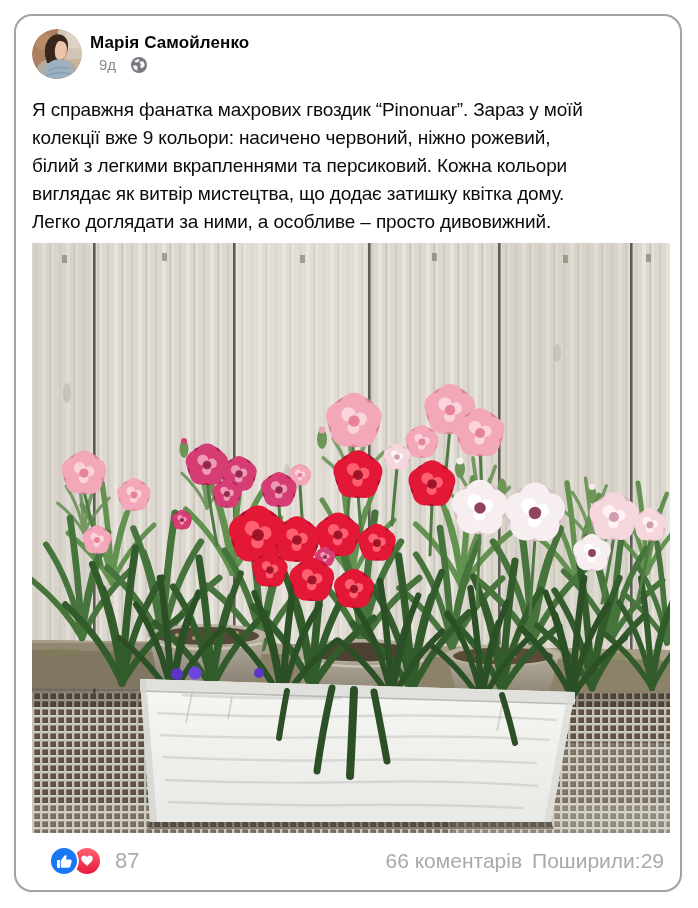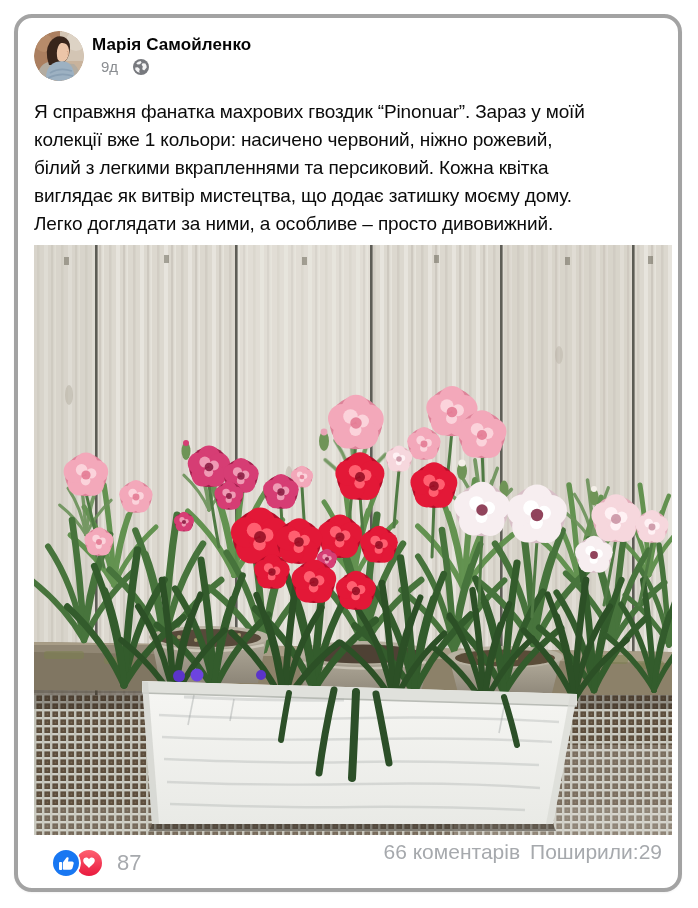--- a/index.html
+++ b/index.html
@@ -1,37 +1,37 @@
 <!DOCTYPE html>
 <html lang="uk"><head>
 <meta charset="utf-8">
 <style>
   html,body{margin:0;padding:0;background:#ffffff;}
   body{width:698px;height:908px;position:relative;font-family:"Liberation Sans",sans-serif;-webkit-font-smoothing:antialiased;}
   .card{
     position:absolute;left:14px;top:14px;width:668px;height:878px;
-    background:#fff;border:4px solid #a3a3a3;border-radius:18px;
+    background:#fff;border:2px solid #a3a3a3;border-radius:18px;
     box-shadow:0 1px 2px rgba(0,0,0,.05);
     box-sizing:border-box;padding:13px 16px 0 16px;overflow:hidden;
   }
   
   .header{display:flex;align-items:flex-start;gap:8px;height:54px;}
   .avatar{width:50px;height:50px;border-radius:50%;overflow:hidden;flex:0 0 50px;}
   .h-text{padding-top:3px;padding-left:0px;}
   .author{font-size:17px;font-weight:700;color:#050505;line-height:21px;letter-spacing:.1px;}
   .subline{display:flex;align-items:center;gap:15px;margin-top:3px;padding-left:9px;text-align:center;}
   .time{font-size:15px;color:#8a8d91;}
   .globe{width:16px;height:16px;display:block;}
   
   .body-text{margin-top:13px;color:#0b0b0b;font-size:19px;line-height:28px;letter-spacing:-.15px;}
   .body-text div{white-space:nowrap;}
   
   .photo{margin-top:7px;width:638px;height:590px;display:block;}
   
-  .footer{height:46px;display:flex;margin-top:5px;}
+  .footer{height:46px;display:flex;align-items:center;margin-top:5px;}
   .reactions{display:flex;align-items:center;margin-left:17px;}
   .r-ic{width:30px;height:30px;border-radius:50%;box-sizing:border-box;}
   .r-like{position:relative;z-index:2;}
   .r-love{margin-left:-7px;position:relative;z-index:1;}
   .r-count{margin-left:13px;font-size:22px;color:#a6a9ad;}
   .f-right{margin-left:auto;display:flex;gap:10px;font-size:21px;color:#a6a9ad;}
   
   .f-sp{--d:#dd8399;--m:#f3a8ba;--l:#fbd3db;--c:#e2768f}
   .f-pp{--d:#e3aebb;--m:#f6d7dd;--l:#fff1f4;--c:#c88fa0}
   .f-mg{--d:#a21f4c;--m:#d63d74;--l:#ef9ab4;--c:#84163c}
@@ -79,23 +79,23 @@
           <path d="M3.2,4.2 Q5,2.2 7.6,2 L8.6,3.4 L7,5.2 L4.6,5.4 Z" fill="#fff" opacity=".92"></path>
           <path d="M9.6,4.2 L12.4,4.6 Q13.8,6.4 13.7,8.6 L11.2,11.6 L9.2,10.2 L9.8,7.4 L8.6,5.8 Z" fill="#fff" opacity=".92"></path>
           <path d="M2.3,8.6 L4.8,8.2 L6.8,10 L6.2,12.6 L7,13.8 Q4,13.4 2.3,10.8 Z" fill="#fff" opacity=".92"></path>
         </svg>
       </div>
     </div>
   </div>
 
   <div class="body-text">
     <div>Я справжня фанатка махрових гвоздик “Pinonuar”. Зараз у моїй</div>
-    <div>колекції вже 1 кольори: насичено червоний, ніжно рожевий,</div>
-    <div>білий з легкими вкрапленнями та персиковий. Кожна квітка</div>
-    <div>виглядає як витвір мистецтва, що додає затишку моєму дому.</div>
+    <div>колекції вже 9 кольори: насичено червоний, ніжно рожевий,</div>
+    <div>білий з легкими вкрапленнями та персиковий. Кожна кольори</div>
+    <div>виглядає як витвір мистецтва, що додає затишку квітка дому.</div>
     <div>Легко доглядати за ними, а особливе – просто дивовижний.</div>
   </div>
 
   <svg class="photo" viewBox="0 0 638 590" role="img" aria-label="Рожеві, червоні та білі махрові гвоздики у сірих горщиках у білому дерев'яному ящику на тлі вибіленої дощатої стіни">
     <defs>
       <pattern id="wood" width="24" height="90" patternUnits="userSpaceOnUse">
         <rect width="24" height="90" fill="#dcd8cf"></rect>
         <rect x="3" width="2.5" height="90" fill="#cdc9bf" opacity=".7"></rect>
         <rect x="10" width="4" height="90" fill="#e9e6df" opacity=".85"></rect>
         <rect x="17" width="2" height="90" fill="#c4c0b5" opacity=".6"></rect>

